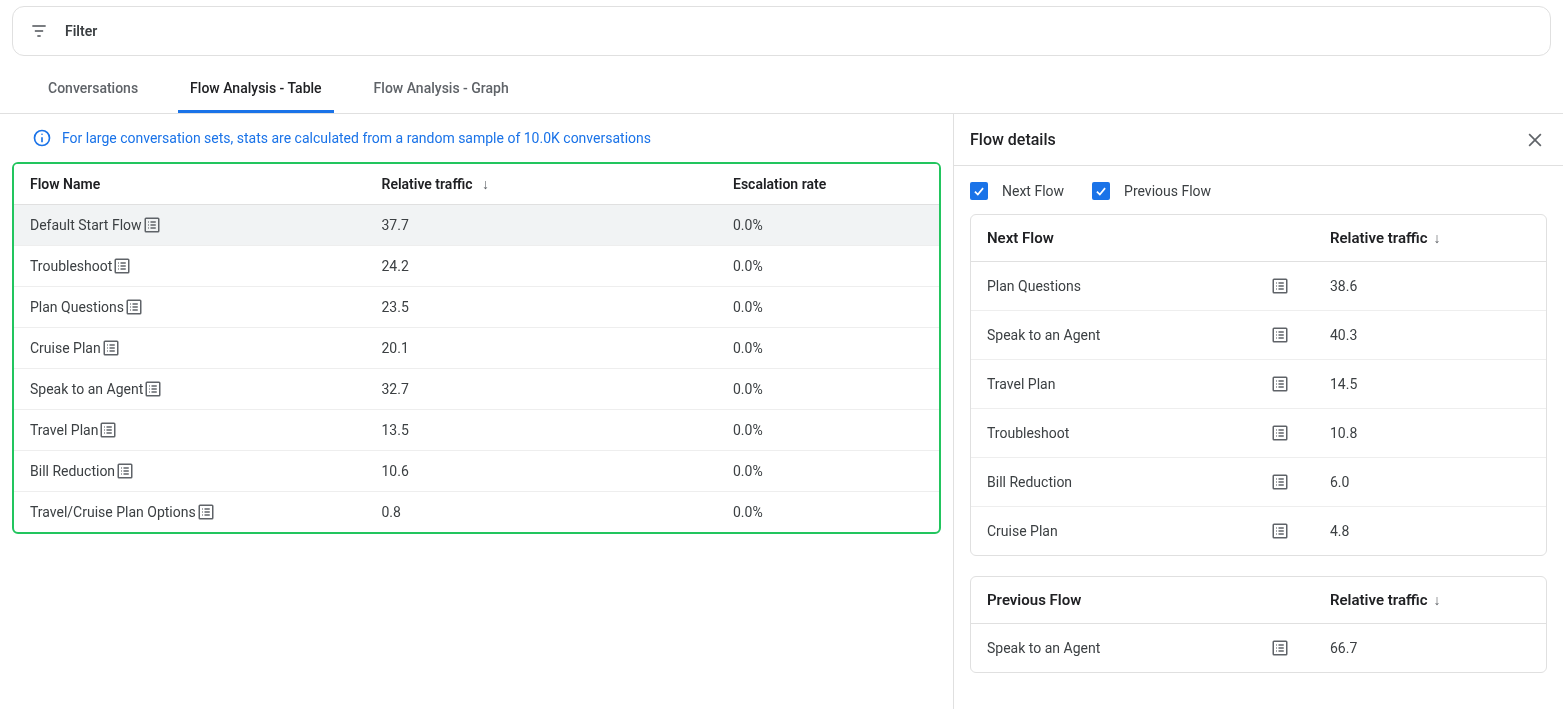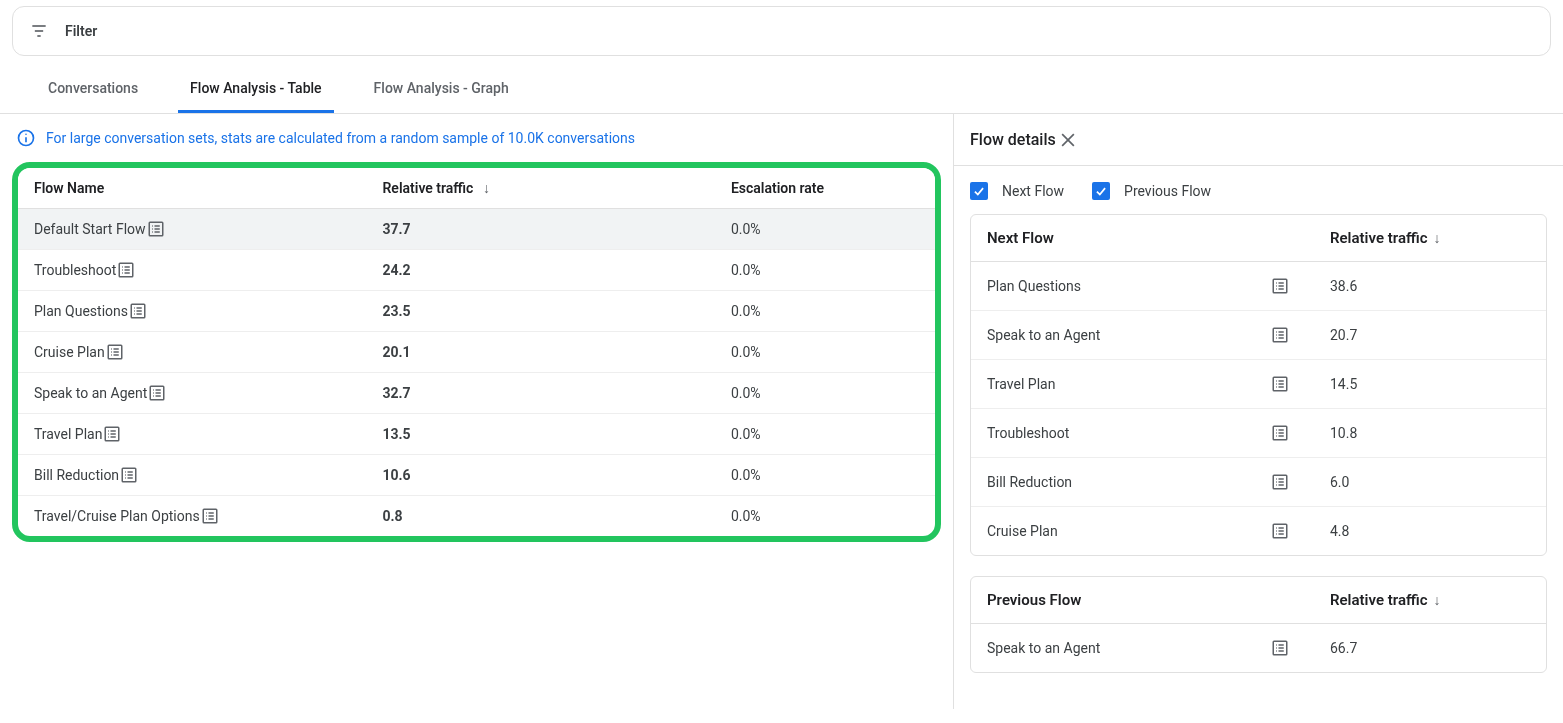--- a/index.html
+++ b/index.html
@@ -70,35 +70,35 @@
   .right-panel {
     width: 610px;
     border-left: 1px solid #e0e0e0;
     padding: 0 16px 16px 16px;
   }
 
   
   .info-banner {
     display: flex;
     align-items: center;
-    padding: 14px 16px;
+    padding: 14px 32px;
     color: #1a73e8;
     font-size: 14px;
     gap: 10px;
   }
   .info-icon {
     width: 20px; height: 20px;
     display: inline-flex; align-items: center; justify-content: center;
   }
 
   
   .table-wrap {
     margin: 0 12px;
-    border: 6px solid #22c55e;
-    border-radius: 18px;
+    border: 2px solid #22c55e;
+    border-radius: 6px;
     overflow: hidden;
   }
   table.flows {
     width: 100%;
     border-collapse: collapse;
   }
   .flows th {
     text-align: left;
     font-weight: 600;
     font-size: 14px;
@@ -110,38 +110,39 @@
   .flows td {
     padding: 10px 16px;
     border-bottom: 1px solid #eee;
     color: #3c4043;
     font-size: 14px;
     height: 40px;
   }
   .flows tbody tr:last-child td { border-bottom: none; }
   .flows tbody tr.selected { background: #f1f3f4; }
   .col-name { width: 38%; }
-  .col-traffic { width: 38%; font-weight: bold; }
+  .col-traffic { width: 38%; }
   .col-esc { width: 24%; }
   .name-cell {
     display: flex;
     align-items: center;
     justify-content: flex-start;
     padding-right: 12px;
   }
   .list-icon {
     width: 20px; height: 20px; color: #5f6368;
     display: inline-flex; align-items: center; justify-content: center;
   }
   .sort-arrow { color: #5f6368; font-size: 14px; margin-left: 6px; }
 
   
   .details-header {
     display: flex;
     align-items: center;
+    justify-content: space-between;
     height: 52px;
     border-bottom: 1px solid #e0e0e0;
     margin: 0 -16px;
     padding: 0 16px;
   }
   .details-title {
     font-size: 16px;
     font-weight: 500;
     color: #202124;
   }
@@ -497,21 +498,21 @@
   <rect x="3" y="3" width="18" height="18" rx="1"></rect>
   <line x1="7" y1="8" x2="8" y2="8"></line>
                   <line x1="10" y1="8" x2="17" y2="8"></line>
   <line x1="7" y1="12" x2="8" y2="12"></line>
                   <line x1="10" y1="12" x2="17" y2="12"></line>
   <line x1="7" y1="16" x2="8" y2="16"></line>
                   <line x1="10" y1="16" x2="17" y2="16"></line>
 </svg>
               </span>
       </div>
-      <div class="mt-col2">20.7</div>
+      <div class="mt-col2">40.3</div>
           </div>
           <div class="mt-row">
       <div class="mt-col1">
         <span>Travel Plan</span>
         <span class="list-icon">
 <svg width="18" height="18" viewBox="0 0 24 24" fill="none" stroke="#5f6368" stroke-width="2">
   <rect x="3" y="3" width="18" height="18" rx="1"></rect>
   <line x1="7" y1="8" x2="8" y2="8"></line>
                   <line x1="10" y1="8" x2="17" y2="8"></line>
   <line x1="7" y1="12" x2="8" y2="12"></line>

